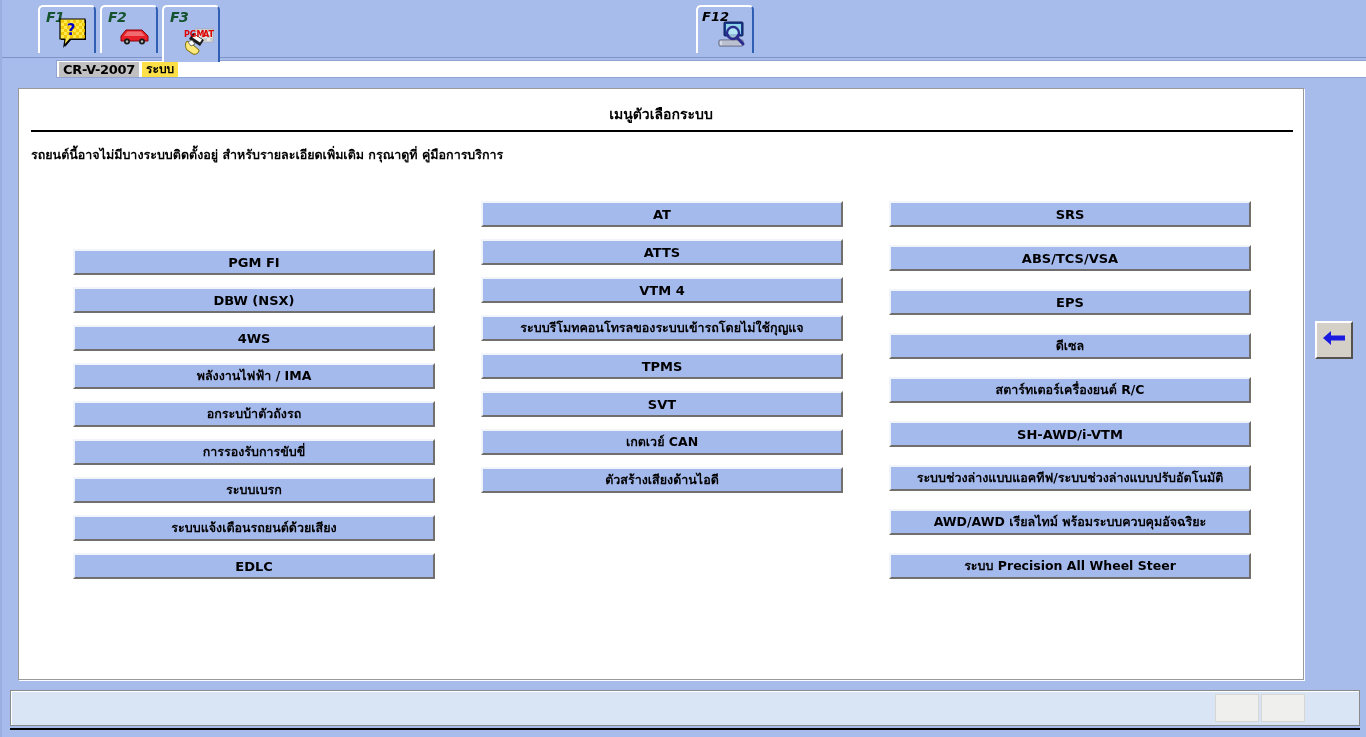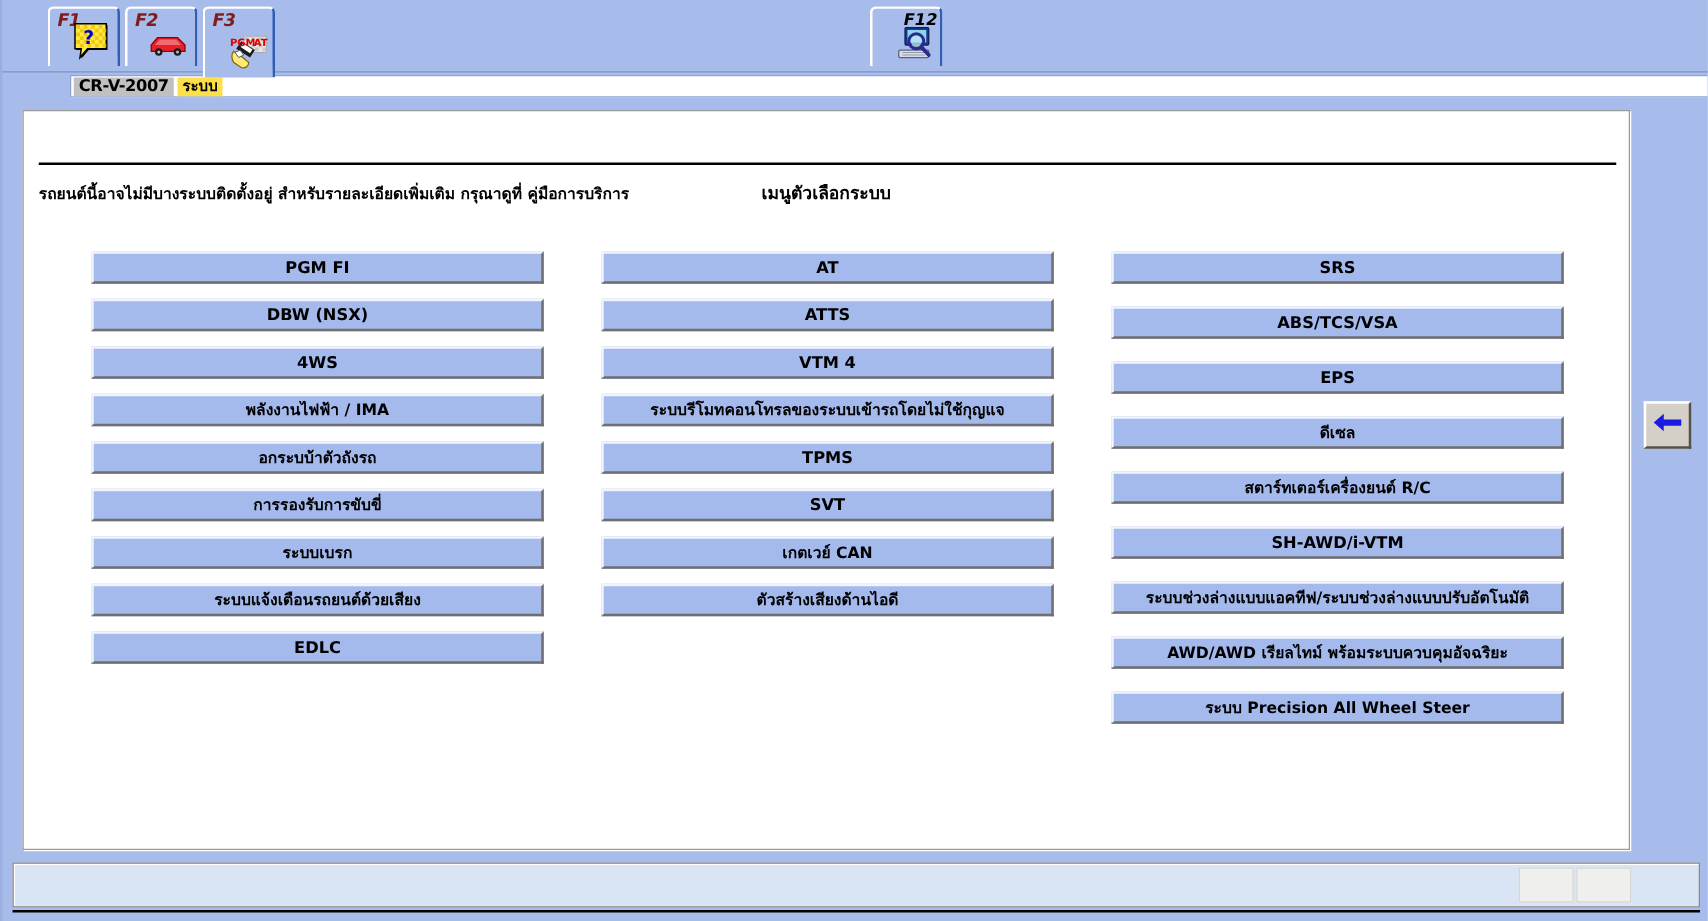--- a/index.html
+++ b/index.html
@@ -52,42 +52,42 @@
     height: 57px;
     z-index: 5;
   }
   .tab .fkey {
     position: absolute;
     left: 6px; top: 2px;
     font-family: "DejaVu Sans", "Liberation Sans", sans-serif;
     font-weight: bold;
     font-style: italic;
     font-size: 14px;
-    color: #7f1d1d;
+    color: #14532d;
     letter-spacing: -0.5px;
   }
   .tab .glyph {
     position: absolute;
     right: 3px; bottom: 3px;
     width: 36px; height: 32px;
   }
   .tab-f12 {
     position: absolute;
     left: 694px; top: 5px;
     width: 58px; height: 48px;
     background: #a8bceb;
     border-top: 2px solid #ffffff;
     border-left: 2px solid #ffffff;
     border-right: 2px solid #2e5fb5;
     border-radius: 5px 5px 0 0;
     cursor: pointer;
   }
   .tab-f12 .fkey {
     position: absolute; left: 4px; top: 2px;
-    font-weight: bold; font-style: italic; font-size: 13px; margin-left: 21px;
+    font-weight: bold; font-style: italic; font-size: 13px;
   }
   .tab-f12 .glyph { position: absolute; right: 3px; bottom: 2px; width: 36px; height: 32px; }
 
   
   .breadcrumb-bar {
     position: absolute;
     left: 6px; top: 60px;
     width: 1354px; height: 18px;
     background: #ffffff;
     border: 1px solid #8fa4d4;
@@ -125,21 +125,20 @@
     box-shadow: 1px 1px 0 #ffffff;
   }
   .panel-title {
     position: absolute;
     left: 0; top: 14px;
     width: 100%;
     text-align: center;
     font-size: 14px;
     font-weight: bold;
     color: #000;
-    margin-top: 40px;
   }
   .title-rule {
     position: absolute;
     left: 12px; top: 41px;
     width: 1262px;
     height: 2px;
     background: #000;
   }
   .panel-note {
     position: absolute;
@@ -155,21 +154,21 @@
     left: 0; top: 112px;
     width: 100%;
     display: flex;
     justify-content: flex-start;
   }
   .col {
     display: flex;
     flex-direction: column;
     gap: 12px;
   }
-  .col-1 { margin-left: 54px; width: 362px; }
+  .col-1 { margin-left: 54px; width: 362px; justify-content: flex-end; }
   .col-2 { margin-left: 46px; width: 362px; }
   .col-3 { margin-left: 46px; width: 362px; gap: 18px; }
 
   .sysbtn {
     position: relative;
     height: 26px;
     background: #a4b9ec;
     border-top: 2px solid #f2f4fb;
     border-left: 2px solid #f2f4fb;
     border-right: 2px solid #706f6d;

